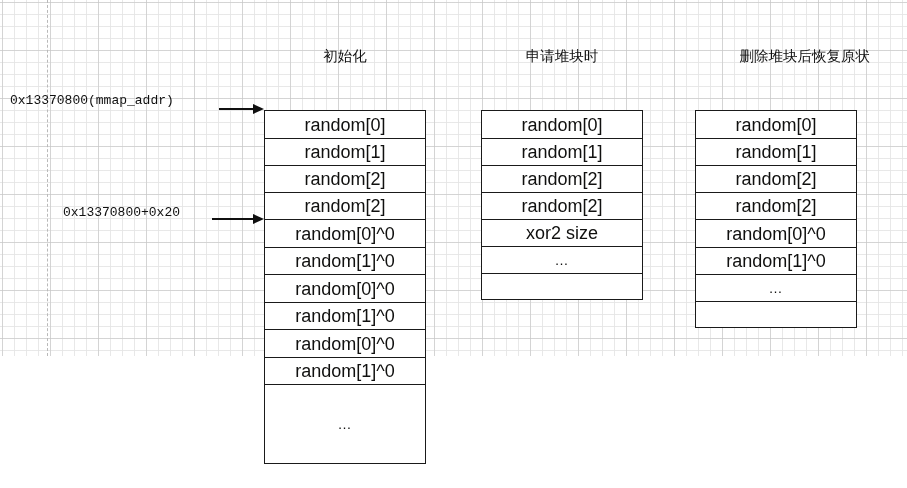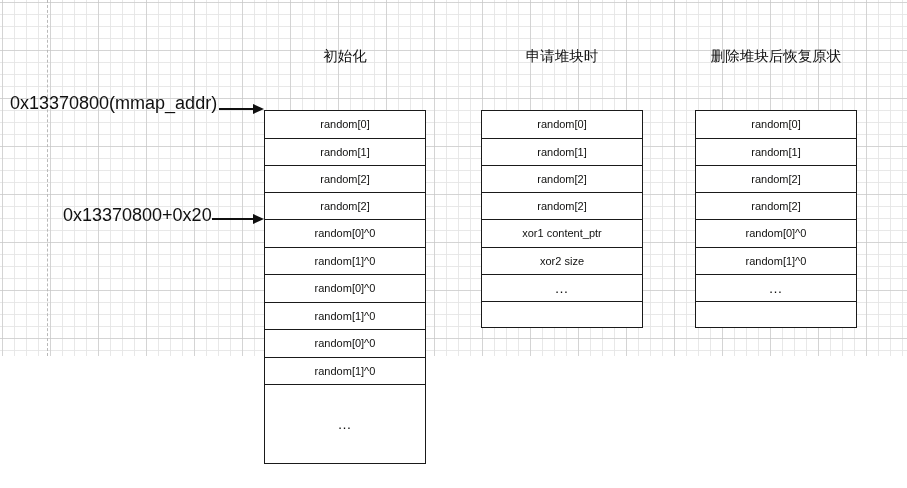--- a/index.html
+++ b/index.html
@@ -38,44 +38,45 @@
     box-sizing: border-box;
     border: 1.6px solid #1a1a1a;
     background: #ffffff;
   }
   .row {
     box-sizing: border-box;
     border-bottom: 1.6px solid #1a1a1a;
     display: flex;
     align-items: center;
     justify-content: center;
-    font-size: 11px;
+    font-size: 18px;
     color: #10100f;
     line-height: 1;
     white-space: nowrap;
   }
   .row:last-child {
     border-bottom: none;
   }
   .row.dots {
     font-size: 14px;
     letter-spacing: 1px;
   }
   .heading {
     position: absolute;
     font-size: 14.5px;
     color: #101010;
     white-space: nowrap;
     text-align: center;
   }
   .addr-label {
     position: absolute;
-    font-size: 18px;
+    font-size: 13px;
     color: #101010;
     white-space: nowrap;
+    font-family: Liberation Mono, monospace;
   }
   .arrow {
     position: absolute;
     height: 10px;
   }
   .arrow .shaft {
     position: absolute;
     left: 0;
     top: 4px;
     height: 1.7px;
@@ -92,21 +93,21 @@
   }
 </style>
 </head>
 <body>
 
 <div id="canvas">
   <div class="page-guide" style="left: 47px;"></div>
   <div id="headings">
       <div class="heading" style="left: 264px; top: 47px; width: 162px;">初始化</div>
       <div class="heading" style="left: 481px; top: 47px; width: 162px; font-family: Liberation Serif, serif;">申请堆块时</div>
-      <div class="heading" style="left: 682px; top: 47px; width: 188px;">删除堆块后恢复原状</div>
+      <div class="heading" style="left: 682px; top: 47px; width: 188px; text-align: right;">删除堆块后恢复原状</div>
     </div>
   <div id="labels">
       <div class="addr-label" style="left: 10px; top: 93px;">0x13370800(mmap_addr)</div>
       <div class="addr-label" style="left: 63px; top: 205px;">0x13370800+0x20</div>
     </div>
   <div id="arrows">
       <div class="arrow" style="left: 219px; top: 104px; width: 45px;">
         <div class="shaft" style="width: 35px;"></div>
         <div class="head" style="left: 34px;"></div>
       </div>
@@ -127,21 +128,20 @@
         <div class="row" style="height: 27px;">random[1]^0</div>
         <div class="row" style="height: 28px;">random[0]^0</div>
         <div class="row" style="height: 27px;">random[1]^0</div>
         <div class="row dots" style="height: 78px;">…</div>
       </div>
       <div class="col" style="left: 481px; top: 110px; width: 162px;">
         <div class="row" style="height: 28px;">random[0]</div>
         <div class="row" style="height: 27px;">random[1]</div>
         <div class="row" style="height: 27px;">random[2]</div>
         <div class="row" style="height: 27px;">random[2]</div>
-        <div class="row" style="height: 28px;">xor1 content_ptr</div>
         <div class="row" style="height: 27px;">xor2 size</div>
         <div class="row dots" style="height: 27px;">…</div>
         <div class="row" style="height: 25px;"></div>
       </div>
       <div class="col" style="left: 695px; top: 110px; width: 162px;">
         <div class="row" style="height: 28px;">random[0]</div>
         <div class="row" style="height: 27px;">random[1]</div>
         <div class="row" style="height: 27px;">random[2]</div>
         <div class="row" style="height: 27px;">random[2]</div>
         <div class="row" style="height: 28px;">random[0]^0</div>

